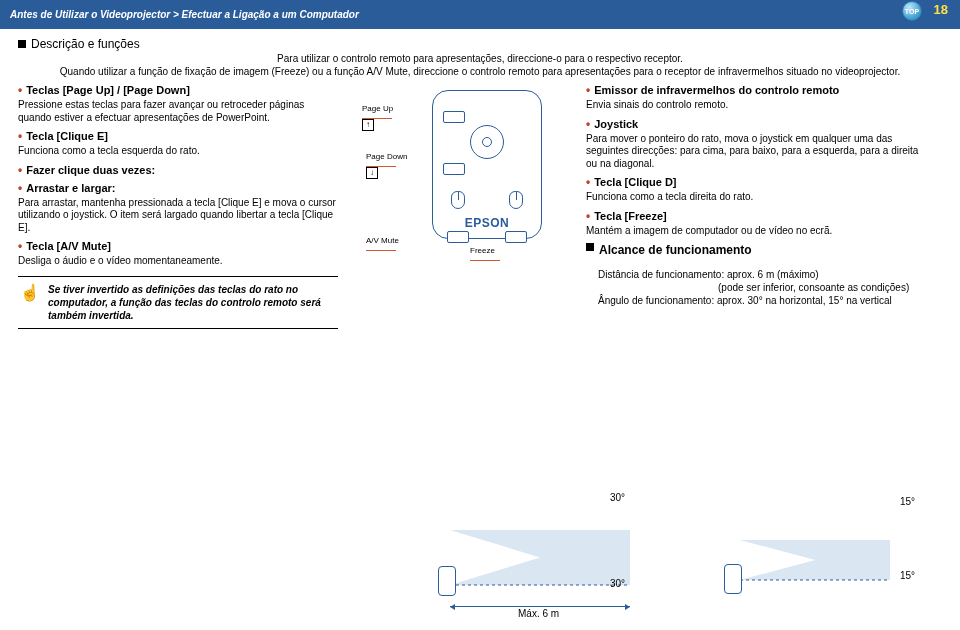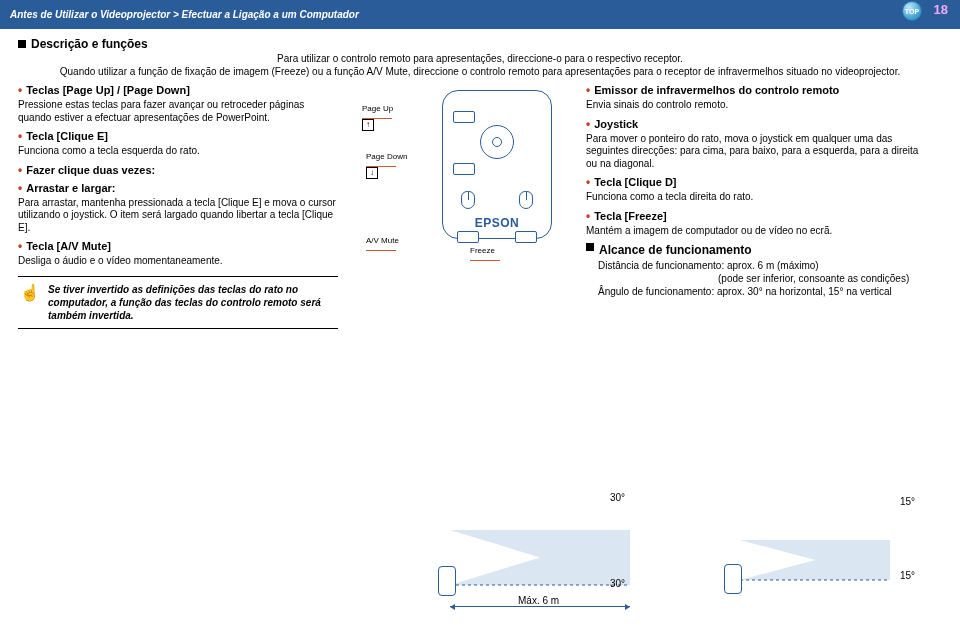--- a/index.html
+++ b/index.html
@@ -25,21 +25,21 @@
     font-size: 10px;
     position: relative;
   }
   .topbar .pagenum {
     position: absolute;
     right: 12px;
     top: 2px;
     font-style: normal;
     font-weight: bold;
     font-size: 13px;
-    color: #f0abfc;
+    color: #fde047;
   }
   .top-icon {
     position: absolute;
     right: 38px;
     top: 1px;
     width: 20px;
     height: 20px;
     border-radius: 50%;
     background: radial-gradient(circle at 35% 30%, #bfe8ff, #4aa6d6 60%, #2a7aa8);
     border: 1px solid #2a7aa8;
@@ -49,21 +49,21 @@
     font-size: 7px;
     font-weight: bold;
     color: #fff;
     font-style: normal;
   }
   .content {
     padding: 8px 18px 4px 18px;
   }
   .h1row { display: flex; align-items: center; margin-bottom: 2px; }
   .h1sq { width: 8px; height: 8px; background: #000; margin-right: 5px; }
-  .h1 { font-weight: bold; font-size: 12px; }
+  .h1 { font-weight: normal; font-size: 12px; }
   .intro { font-size: 10px; margin-bottom: 6px; line-height: 1.25; text-align: center; }
   .cols {
     display: flex;
     gap: 14px;
   }
   .col-left { width: 320px; }
   .col-mid { width: 220px; display:flex; flex-direction:column; align-items:center; }
   .col-right { width: 340px; }
   .bullet { display: flex; margin-bottom: 3px; }
   .dot { color: #c2472b; font-size: 12px; line-height: 1; margin-right: 4px; font-weight:bold;}
@@ -72,21 +72,21 @@
   .item { margin-bottom: 6px; }
 
   
   .remote-wrap { position: relative; width: 200px; height: 230px; margin-top:2px;}
   .remote {
     width: 110px;
     height: 149px;
     border: 1.5px solid #2a5c9a;
     border-radius: 16px;
     position: absolute;
-    left: 80px;
+    left: 70px;
     top: 4px;
     background: #fff;
   }
   .remote .joy {
     position:absolute; left:50%; top:34px; transform:translateX(-50%);
     width:34px; height:34px; border:1.5px solid #2a5c9a; border-radius:50%;
     background:#fff;
   }
   .remote .joy::after{
     content:""; position:absolute; left:50%; top:50%; width:8px;height:8px;
@@ -121,21 +121,21 @@
     position:relative;
     font-style:italic;
     font-weight:bold;
     font-size:10px;
     line-height:1.3;
   }
   .tipbox .hand{
     position:absolute; left:2px; top:6px; font-size:16px; font-style:normal;
   }
 
-  .h2row{ display:flex; margin:6px 0 2px 0;}
+  .h2row{ display:flex; margin:6px 0 11px 0;}
   .h2sq{ width:8px;height:8px;background:#000;margin-right:5px;}
   .h2{ font-weight:bold; font-size:12px;}
   .range{ font-size:10px; line-height:1.3; padding-left:12px;}
 
   .diag-area{
     position:absolute;
     left:400px;
     top:490px;
     width:540px;
     height:130px;
@@ -300,21 +300,21 @@
 
   <svg width="260" height="120" style="position:absolute;left:0;top:0;">
     <polygon points="50,95 230,40 230,95" fill="#dbe6f3" stroke="none"></polygon>
     <polygon points="50,95 230,150 230,95" fill="#dbe6f3" stroke="none" transform="translate(0,-55)"></polygon>
     <line x1="50" y1="95" x2="230" y2="95" stroke="#2a5c9a" stroke-dasharray="3,3"></line>
   </svg>
   <div class="small-remote" style="left:38px; top:76px;"></div>
   <span class="angle-lbl" style="left:210px; top:2px;">30°</span>
   <span class="angle-lbl" style="left:210px; top:88px;">30°</span>
   <div class="dist-line" style="left:50px; top:116px; width:180px;"></div>
-  <span class="max-lbl" style="left:118px; top:105px; color:#000;">Máx. 6 m</span>
+  <span class="max-lbl" style="left:118px; top:118px; color:#000;">Máx. 6 m</span>
 
   <svg width="220" height="120" style="position:absolute;left:310px;top:0;">
     <polygon points="30,90 180,50 180,90" fill="#dbe6f3"></polygon>
     <polygon points="30,90 180,130 180,90" fill="#dbe6f3" transform="translate(0,-40)"></polygon>
     <line x1="30" y1="90" x2="180" y2="90" stroke="#2a5c9a" stroke-dasharray="3,3"></line>
   </svg>
   <div class="small-remote" style="left:324px; top:74px;"></div>
   <span class="angle-lbl" style="left:500px; top:6px;">15°</span>
   <span class="angle-lbl" style="left:500px; top:80px;">15°</span>
 </div>

